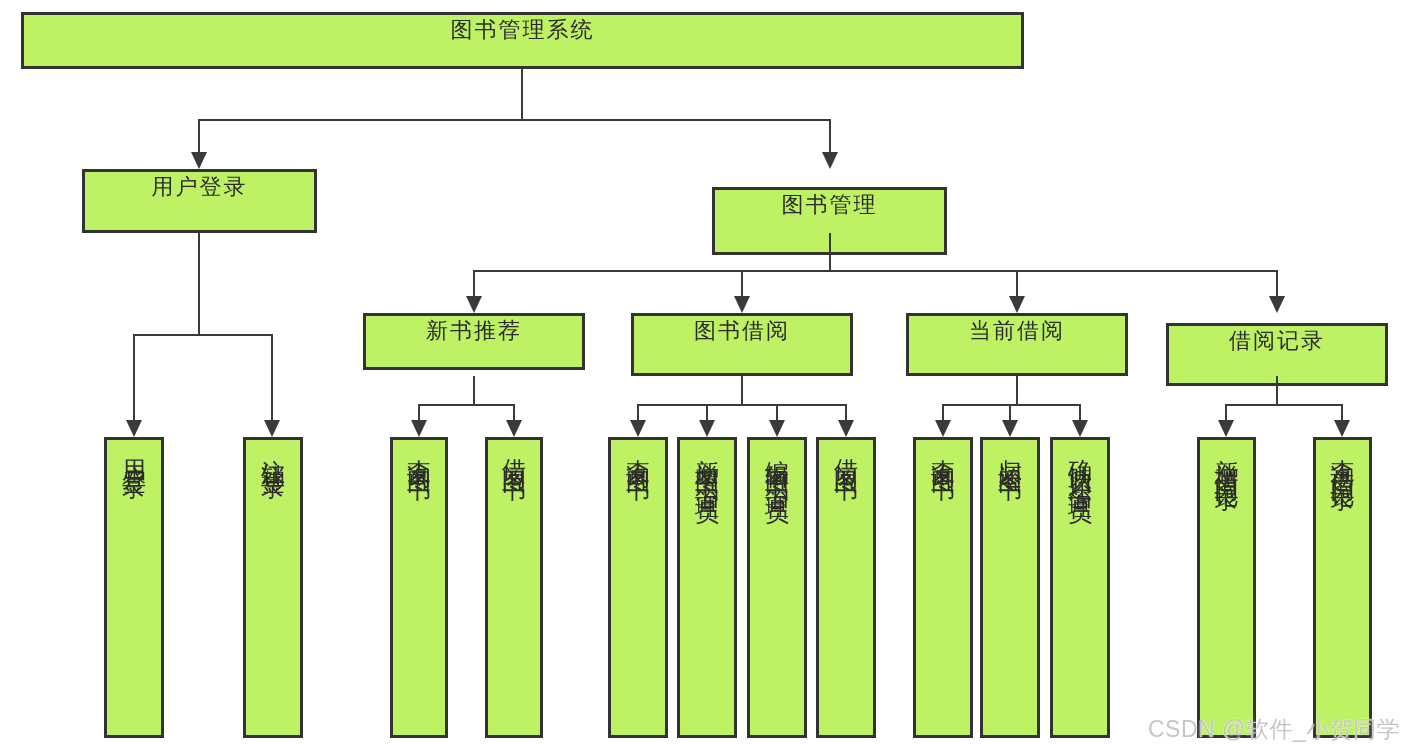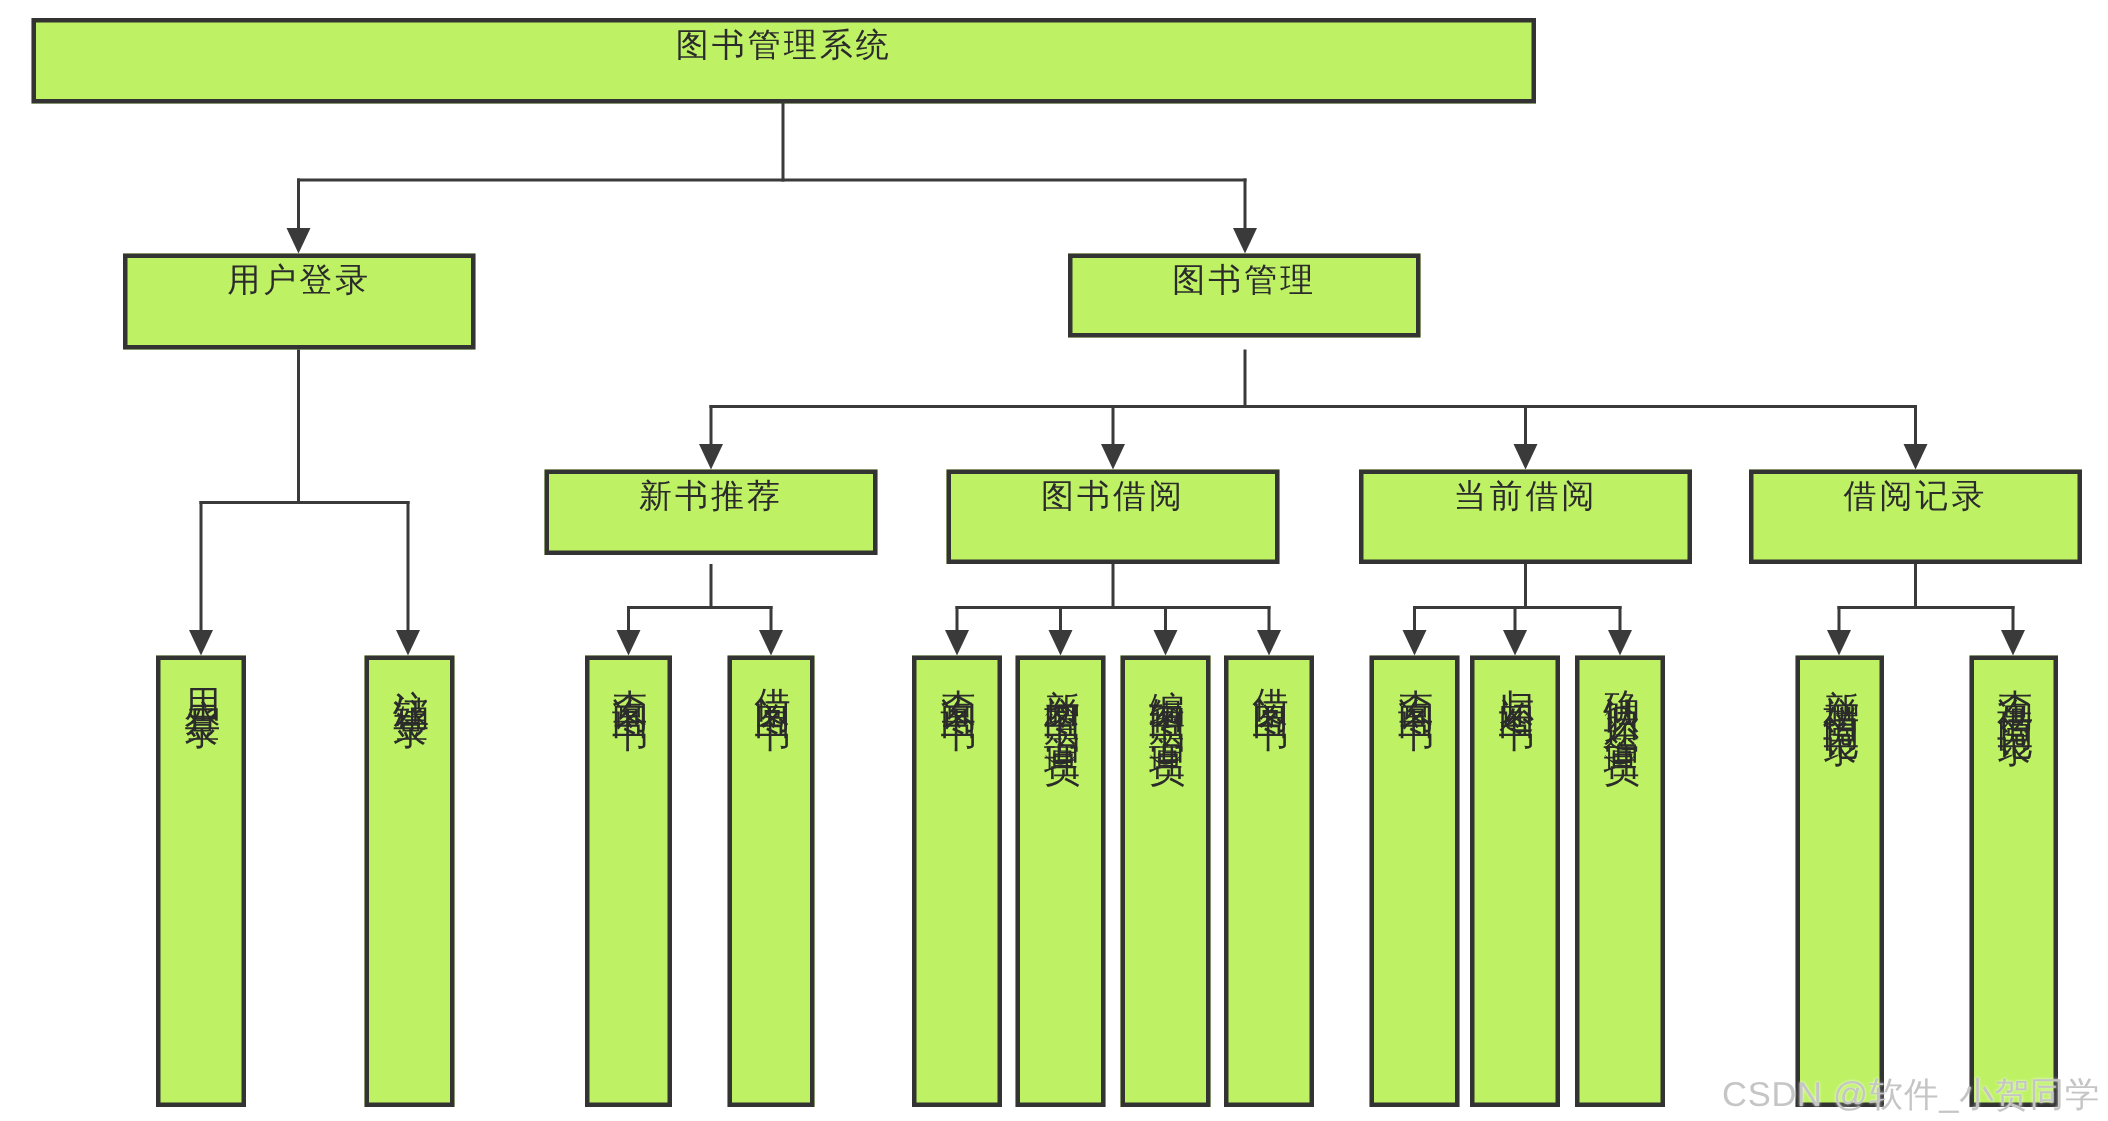--- a/index.html
+++ b/index.html
@@ -69,34 +69,34 @@
 
 <div class="canvas">
 
   <div class="box" style="left:21px;top:12px;width:1003px;height:57px;">
     <span class="hlabel">图书管理系统</span>
   </div>
 
   <div class="box" style="left:82px;top:169px;width:235px;height:64px;">
     <span class="hlabel">用户登录</span>
   </div>
-  <div class="box" style="left:712px;top:169px;width:235px;height:56px;">
+  <div class="box" style="left:712px;top:187px;width:235px;height:68px;">
     <span class="hlabel">图书管理</span>
   </div>
 
   <div class="box" style="left:363px;top:313px;width:222px;height:57px;">
     <span class="hlabel">新书推荐</span>
   </div>
   <div class="box" style="left:631px;top:313px;width:222px;height:63px;">
     <span class="hlabel">图书借阅</span>
   </div>
   <div class="box" style="left:906px;top:313px;width:222px;height:63px;">
     <span class="hlabel">当前借阅</span>
   </div>
-  <div class="box" style="left:1166px;top:313px;width:222px;height:63px;">
+  <div class="box" style="left:1166px;top:323px;width:222px;height:63px;">
     <span class="hlabel">借阅记录</span>
   </div>
 
   <div class="box leaf" style="left:104px;top:437px;width:60px;height:301px;">
     <span class="vtext">用户登录</span>
   </div>
   <div class="box leaf" style="left:243px;top:437px;width:60px;height:301px;">
     <span class="vtext">注销登录</span>
   </div>
 

